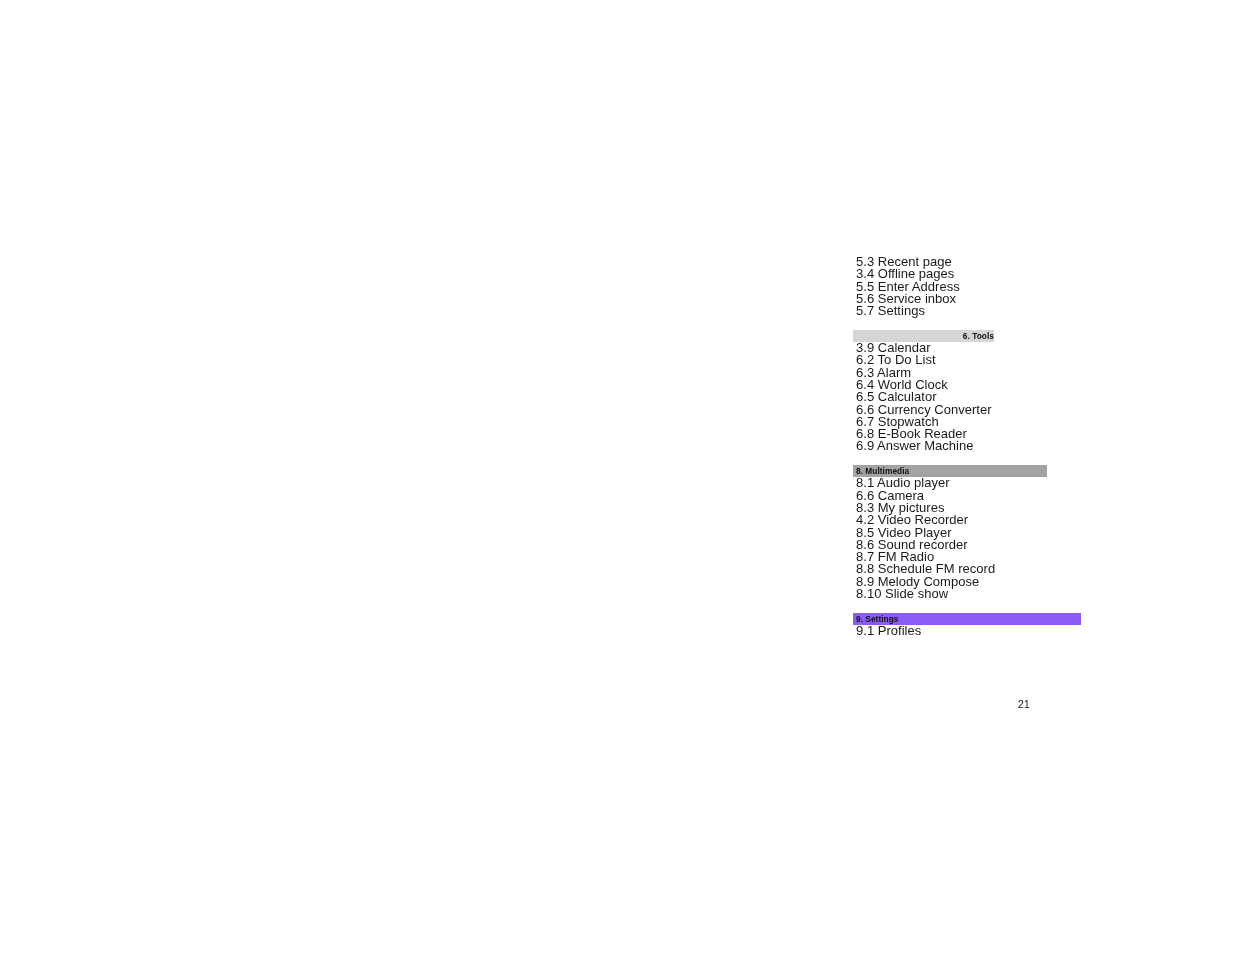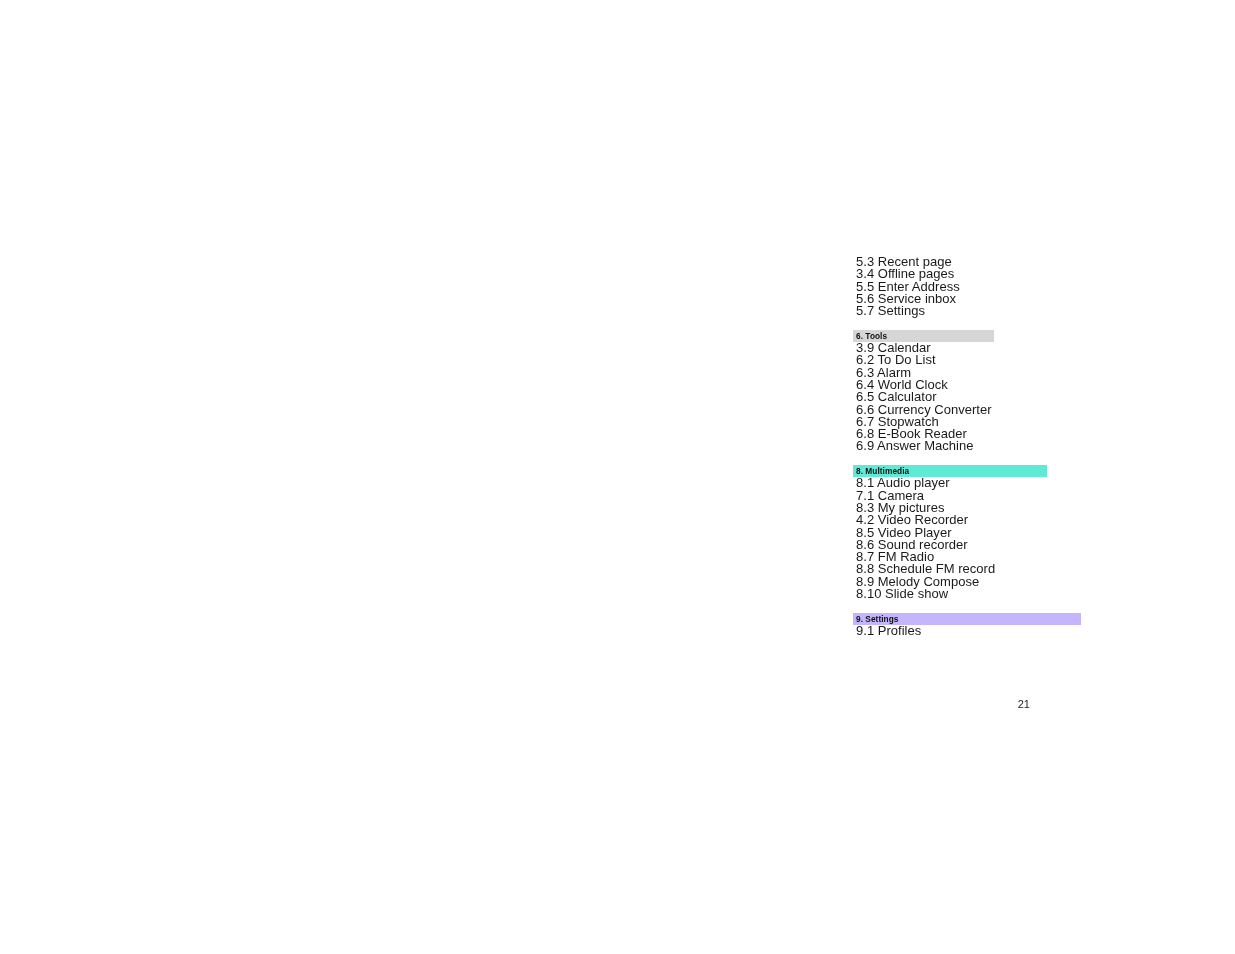--- a/index.html
+++ b/index.html
@@ -82,43 +82,43 @@
 
 <div id="toc-page">
     <div class="toc-group">
       <div class="toc-entry">5.3 Recent page</div>
       <div class="toc-entry">3.4 Offline pages</div>
       <div class="toc-entry">5.5 Enter Address</div>
       <div class="toc-entry">5.6 Service inbox</div>
       <div class="toc-entry">5.7 Settings</div>
     </div>
     <div class="toc-group">
-      <div class="section-header" style="background: rgb(214, 214, 214); width: 141px;"><span class="bar-label">6. Tools</span></div>
+      <div class="section-header" style="background: rgb(214, 214, 214); width: 141px; text-align: right;"><span class="bar-label">6. Tools</span></div>
       <div class="toc-entry">3.9 Calendar</div>
       <div class="toc-entry">6.2 To Do List</div>
       <div class="toc-entry">6.3 Alarm</div>
       <div class="toc-entry">6.4 World Clock</div>
       <div class="toc-entry">6.5 Calculator</div>
       <div class="toc-entry">6.6 Currency Converter</div>
       <div class="toc-entry">6.7 Stopwatch</div>
       <div class="toc-entry">6.8 E-Book Reader</div>
       <div class="toc-entry">6.9 Answer Machine</div>
     </div>
     <div class="toc-group">
-      <div class="section-header" style="background: #5eead4; width: 194px;"><span class="bar-label">8. Multimedia</span></div>
+      <div class="section-header" style="background: #a3a3a3; width: 194px;"><span class="bar-label">8. Multimedia</span></div>
       <div class="toc-entry">8.1 Audio player</div>
-      <div class="toc-entry">7.1 Camera</div>
+      <div class="toc-entry">6.6 Camera</div>
       <div class="toc-entry">8.3 My pictures</div>
       <div class="toc-entry">4.2 Video Recorder</div>
       <div class="toc-entry">8.5 Video Player</div>
       <div class="toc-entry">8.6 Sound recorder</div>
       <div class="toc-entry">8.7 FM Radio</div>
       <div class="toc-entry">8.8 Schedule FM record</div>
       <div class="toc-entry">8.9 Melody Compose</div>
       <div class="toc-entry">8.10 Slide show</div>
     </div>
     <div class="toc-group">
-      <div class="section-header" style="background: #c4b5fd; width: 228px;"><span class="bar-label">9. Settings</span></div>
+      <div class="section-header" style="background: #8b5cf6; width: 228px;"><span class="bar-label">9. Settings</span></div>
       <div class="toc-entry">9.1 Profiles</div>
     </div>
   </div>
 
 <div class="page-number">21</div>
 
 </body></html>

